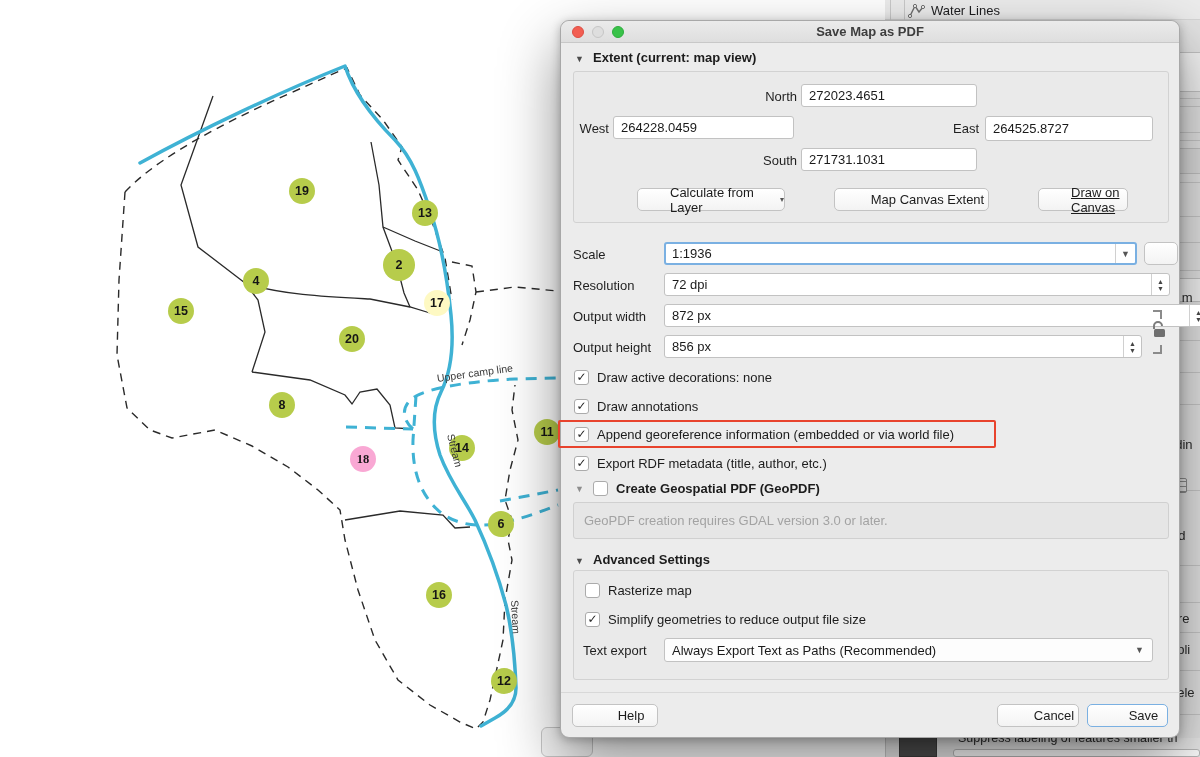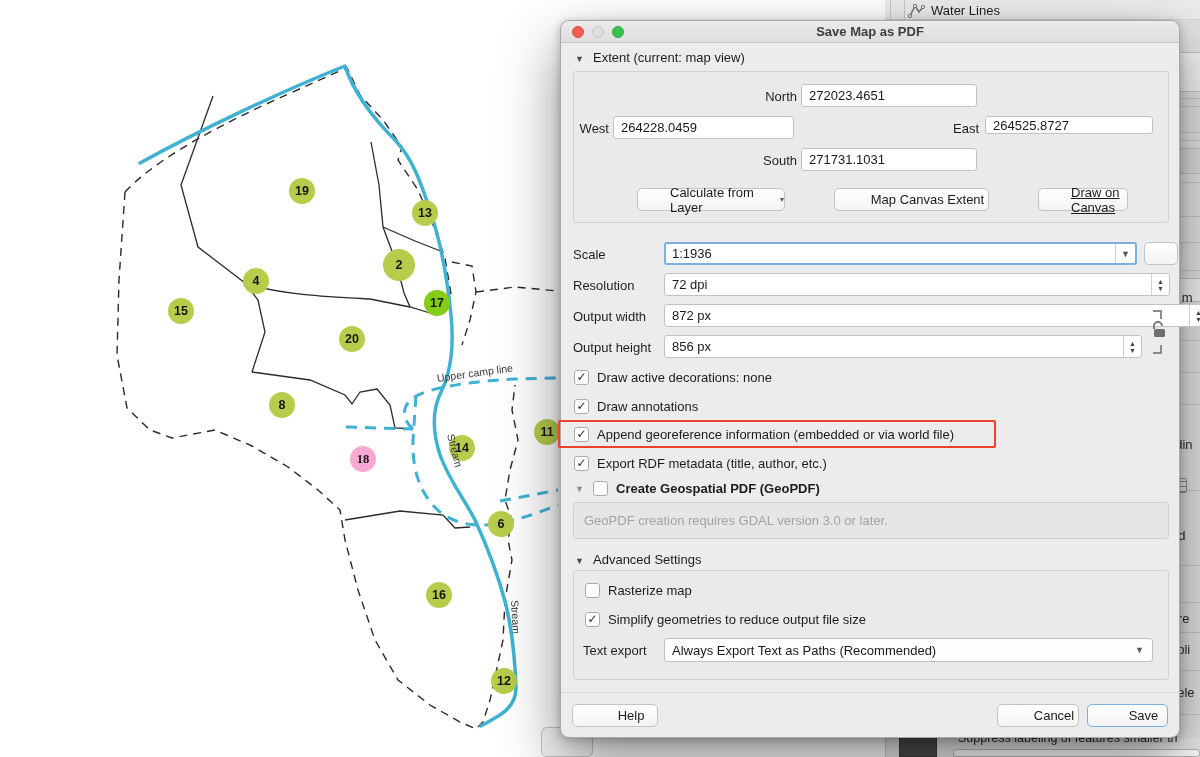--- a/index.html
+++ b/index.html
@@ -30,21 +30,21 @@
   .dialog{position:absolute;left:560px;top:20px;width:620px;height:718px;background:#ececec;border:1px solid #a8a8a8;
           border-radius:9px;box-shadow:0 25px 60px rgba(0,0,0,.45),0 2px 10px rgba(0,0,0,.25);}
   .titlebar{position:absolute;left:0;top:0;width:100%;height:22px;background:linear-gradient(#ebebeb,#dedede);
             border-bottom:1px solid #c8c8c8;border-radius:9px 9px 0 0;}
   .title{position:absolute;width:100%;text-align:center;top:3px;font-size:13px;font-weight:600;color:#3e3e3e;}
   .tl{position:absolute;top:5px;width:12px;height:12px;border-radius:50%;}
   .tl.red{left:11px;background:#f25e52;border:1px solid #dd4e43;}
   .tl.gray{left:31px;background:#dedede;border:1px solid #c6c6c6;}
   .tl.green{left:51px;background:#39c249;border:1px solid #2ead3e;}
 
-  .sec-header{position:absolute;font-size:13px;font-weight:400;color:#1c1c1c;}
+  .sec-header{position:absolute;font-size:13px;font-weight:700;color:#1c1c1c;}
   .tri{position:absolute;font-size:9px;color:#4c4c4c;}
   .tri.light{color:#8d8d8d;}
   .groupbox{position:absolute;background:#eaeaea;border:1px solid #d2d2d2;border-radius:3px;}
 
   .lbl{position:absolute;font-size:13px;color:#1f1f1f;white-space:nowrap;}
   .lbl.r{text-align:right;}
   .field{position:absolute;background:#fff;border:1px solid #c2c2c2;border-radius:3px;font-size:13px;color:#1a1a1a;
          display:flex;align-items:center;padding:0 7px;}
   .field.focus{border:2px solid #7ab0e2;padding:0 6px;}
   .combo-arrow{position:absolute;right:0;top:0;bottom:0;width:20px;border-left:1px solid #d0d0d0;display:flex;
@@ -112,21 +112,21 @@
         <path d="M500,501 L558,490"></path>
       </g>
     </svg>
     
     <div>
         <div class="marker" style="left: 289px; top: 178px; width: 26px; height: 26px; background: rgb(183, 204, 75);">19</div>
         <div class="marker" style="left: 412px; top: 200px; width: 26px; height: 26px; background: rgb(183, 204, 75);">13</div>
         <div class="marker" style="left: 383px; top: 249px; width: 32px; height: 32px; background: rgb(183, 204, 75);">2</div>
         <div class="marker" style="left: 243px; top: 268px; width: 26px; height: 26px; background: rgb(183, 204, 75);">4</div>
         <div class="marker" style="left: 168px; top: 298px; width: 26px; height: 26px; background: rgb(183, 204, 75);">15</div>
-        <div class="marker" style="left: 424px; top: 290px; width: 26px; height: 26px; background: #84cc16;">17</div>
+        <div class="marker" style="left: 424px; top: 290px; width: 26px; height: 26px; background: #fef9c3;">17</div>
         <div class="marker" style="left: 339px; top: 326px; width: 26px; height: 26px; background: rgb(183, 204, 75);">20</div>
         <div class="marker" style="left: 269px; top: 392px; width: 26px; height: 26px; background: rgb(183, 204, 75);">8</div>
         <div class="marker" style="left: 350px; top: 446px; width: 26px; height: 26px; background: #f9a8d4; font-family: Liberation Serif, serif;">18</div>
         <div class="marker" style="left: 449px; top: 435px; width: 26px; height: 26px; background: rgb(183, 204, 75);">14</div>
         <div class="marker" style="left: 534px; top: 419px; width: 26px; height: 26px; background: rgb(183, 204, 75);">11</div>
         <div class="marker" style="left: 488px; top: 511px; width: 26px; height: 26px; background: rgb(183, 204, 75);">6</div>
         <div class="marker" style="left: 426px; top: 582px; width: 26px; height: 26px; background: rgb(183, 204, 75);">16</div>
         <div class="marker" style="left: 491px; top: 668px; width: 26px; height: 26px; background: rgb(183, 204, 75);">12</div>
       </div>
     <div>
@@ -199,21 +199,21 @@
     <span class="tri" style="left:14px;top:33px;">▼</span>
     <div class="sec-header" style="left:32px;top:29px;">Extent (current: map view)</div>
     <div class="groupbox" style="left:12px;top:50px;width:596px;height:152px;"></div>
 
     <div class="lbl r" style="left:156px;top:68px;width:80px;">North</div>
     <div class="field" style="left:240px;top:63px;width:176px;height:23px;">272023.4651</div>
 
     <div class="lbl r" style="left:14px;top:100px;width:34px;">West</div>
     <div class="field" style="left:52px;top:95px;width:181px;height:23px;">264228.0459</div>
     <div class="lbl r" style="left:386px;top:100px;width:32px;">East</div>
-    <div class="field" style="left:424px;top:95px;width:168px;height:18px;">264525.8727</div>
+    <div class="field" style="left:424px;top:95px;width:168px;height:25px;">264525.8727</div>
 
     <div class="lbl r" style="left:156px;top:132px;width:80px;">South</div>
     <div class="field" style="left:240px;top:127px;width:176px;height:23px;">271731.1031</div>
 
     <div class="btn" style="left:76px;top:167px;width:148px;height:23px;">
       <span>Calculate from Layer</span>
       <span class="dd">▾</span>
     </div>
     <div class="btn" style="left:273px;top:167px;width:155px;height:23px;text-align:right;">
       <span>Map Canvas Extent</span>

